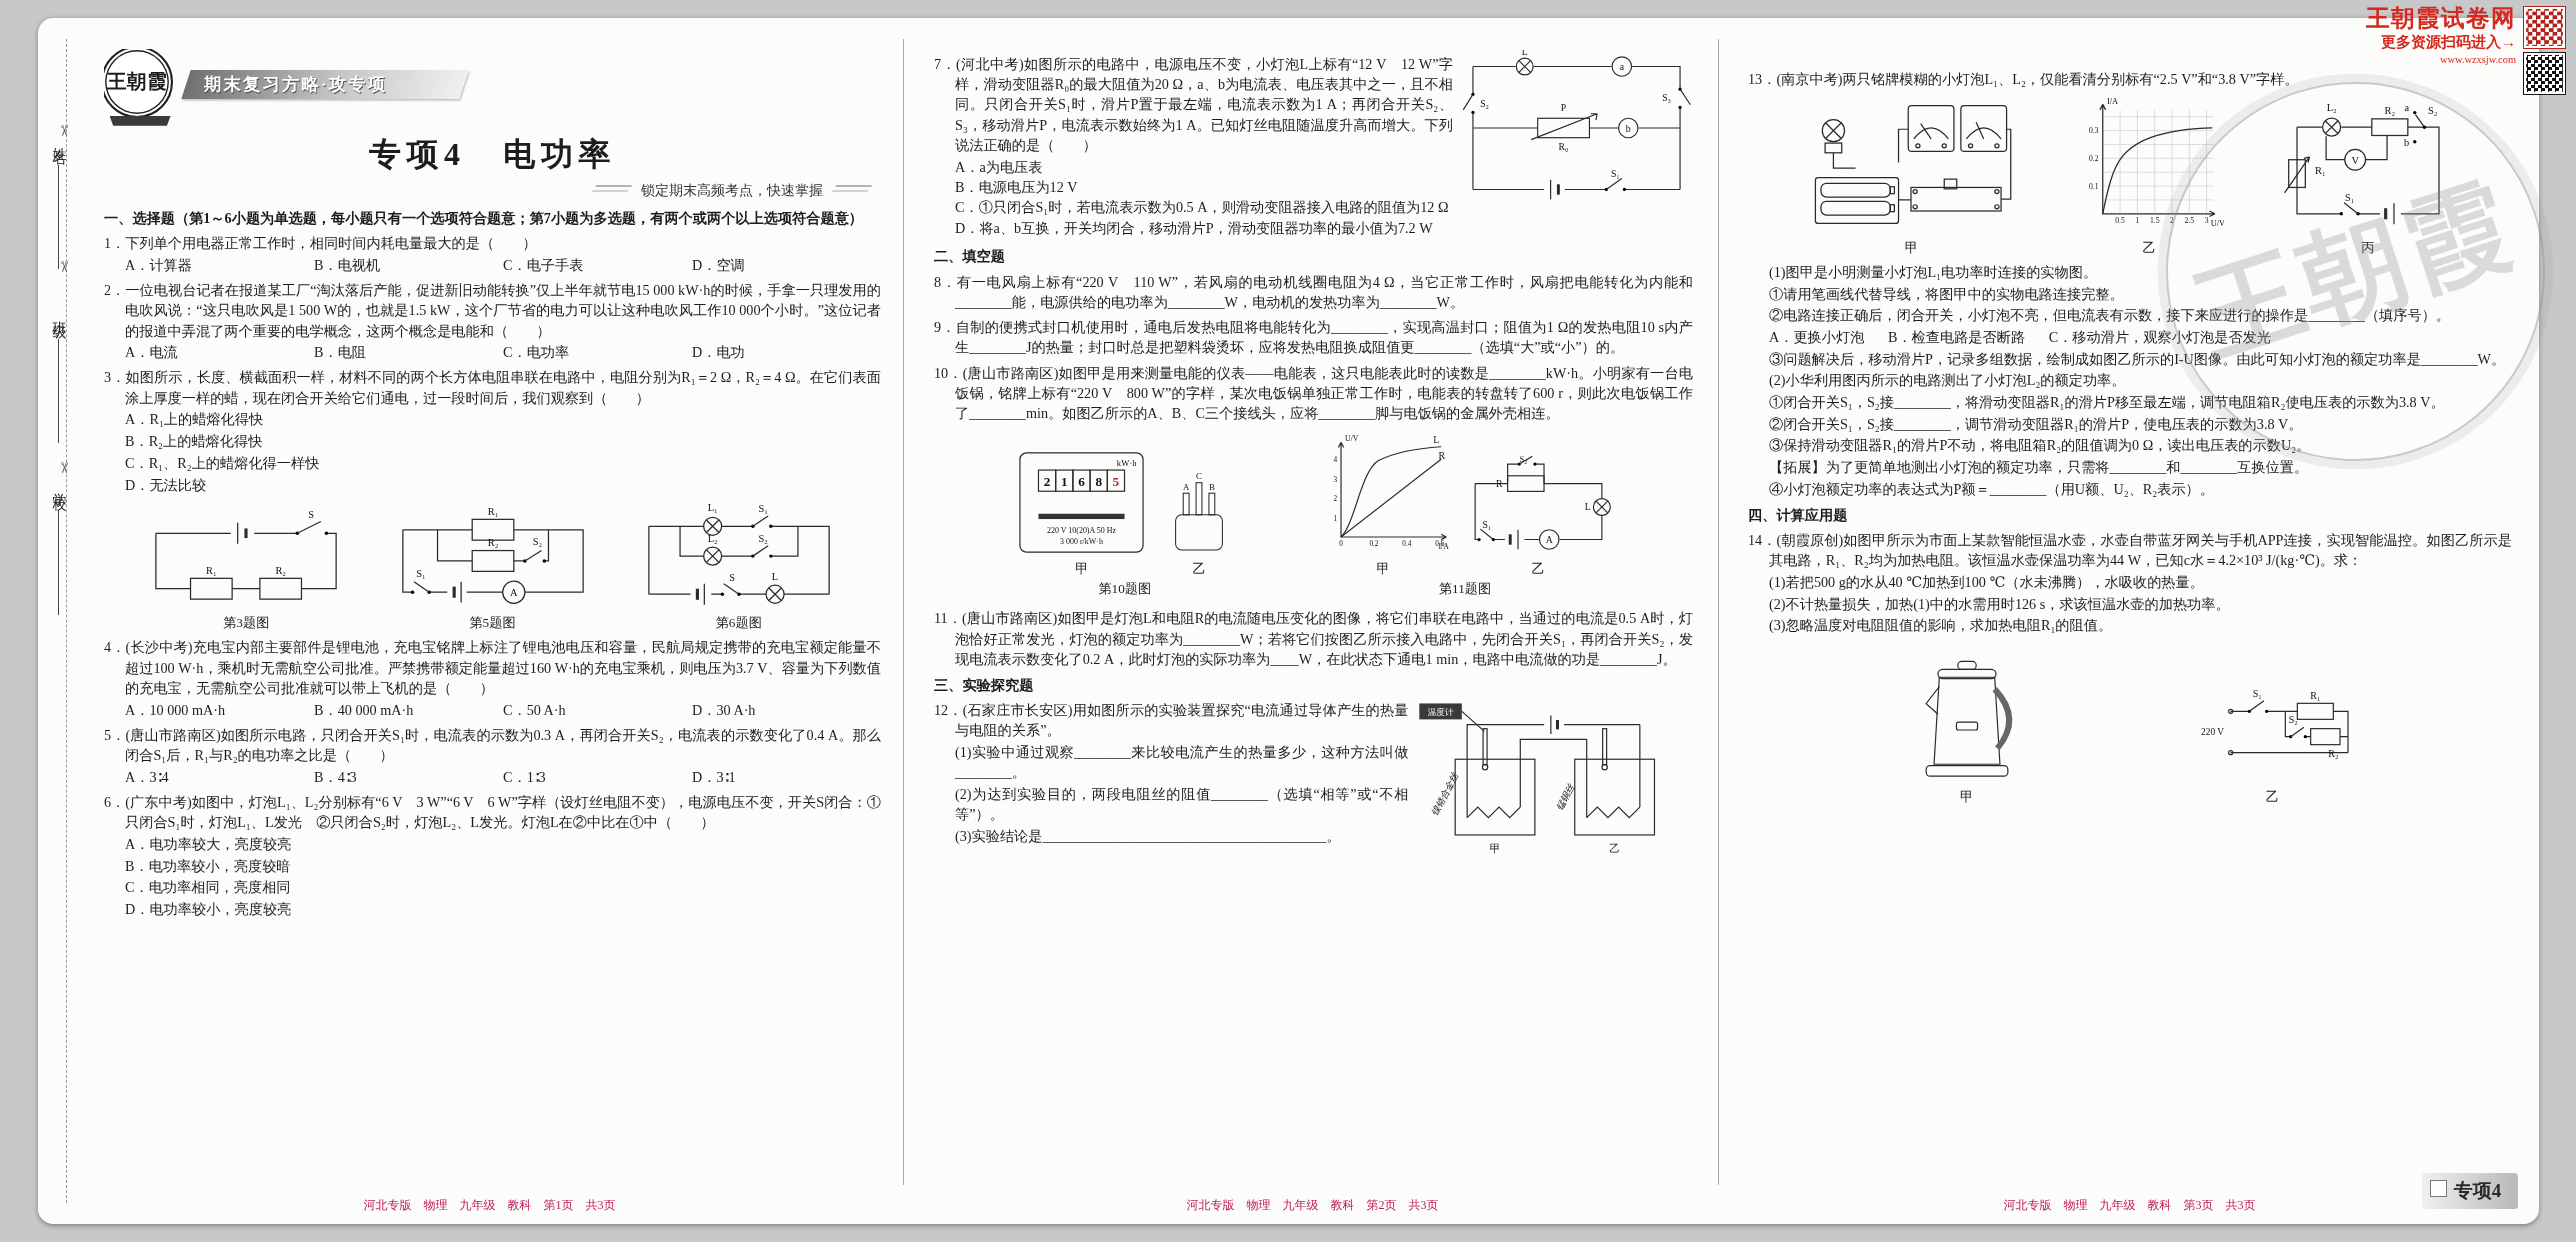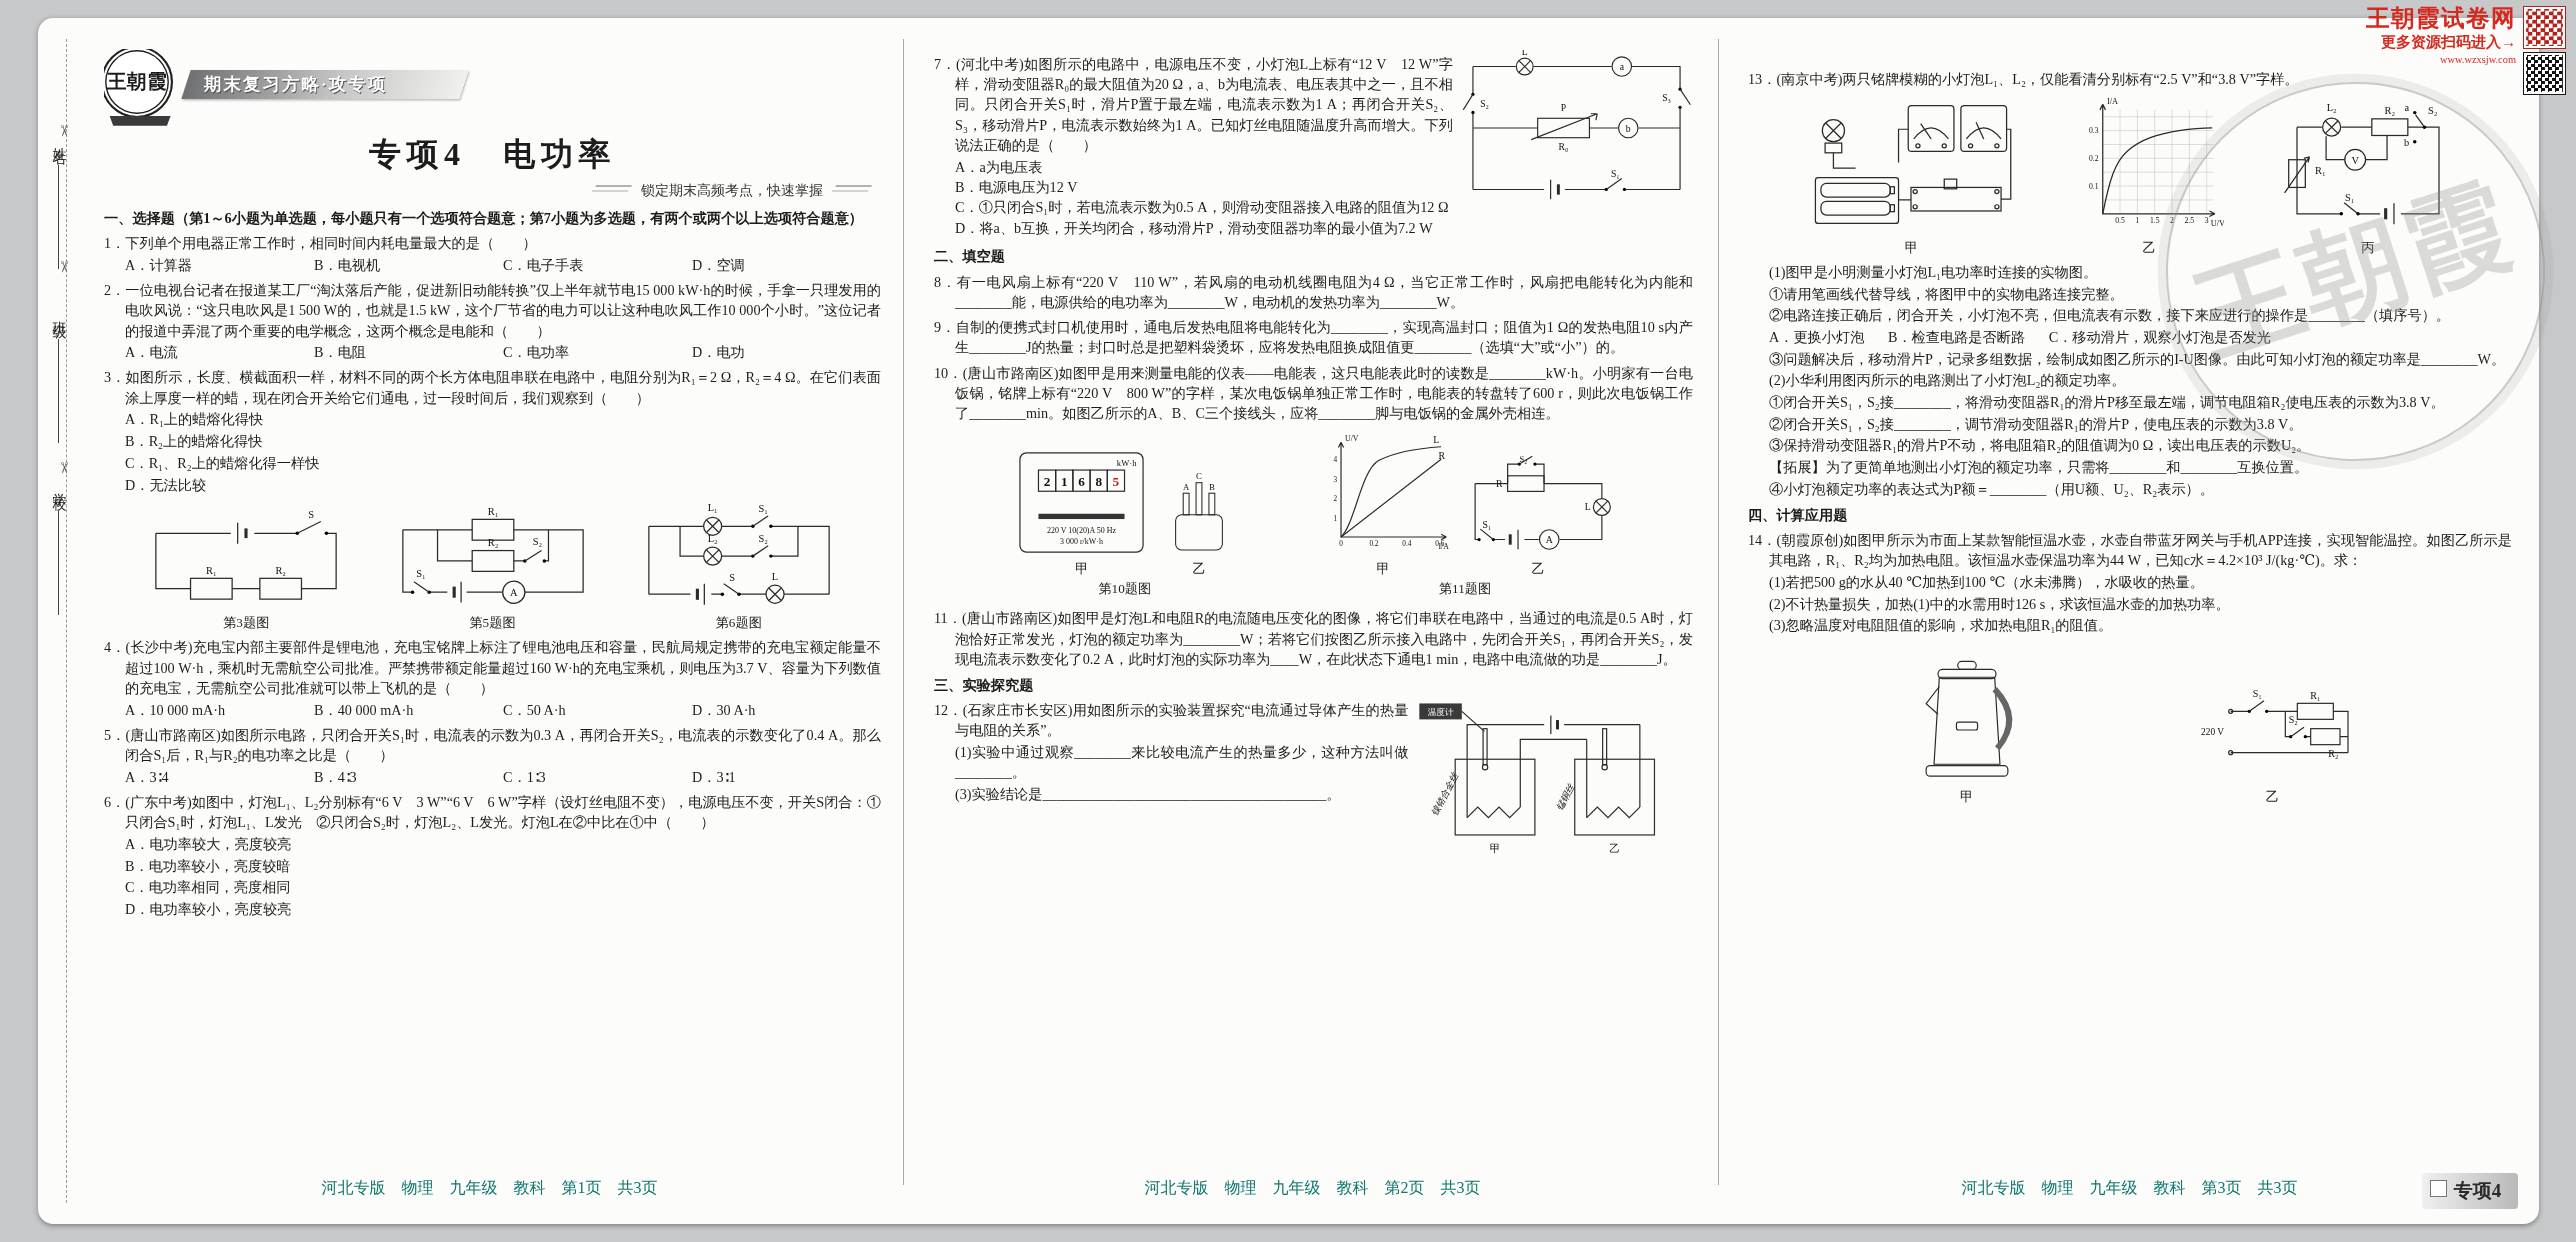--- a/index.html
+++ b/index.html
@@ -55,21 +55,21 @@
 
   svg { display:block; margin:0 auto; }
   svg text { font-size:15px; fill:#111; font-family:"Liberation Serif","DejaVu Serif",serif; }
   .w { fill:none; stroke:#2a2a2a; stroke-width:1.8; }
   .wt { fill:none; stroke:#2a2a2a; stroke-width:4.5; }
   .grid { stroke:#bdbdbd; stroke-width:.7; }
   .f7 { float:right; width:233px; margin:1.4px 0 2.8px 7px; }
   .f12 { float:right; width:279px; margin:0 0 2.8px 5.6px; }
   .clear { clear:both; }
 
-  .foot { position:absolute; bottom:25px; font-size:16px; color:#0f766e; text-align:center; width:695px; }
+  .foot { position:absolute; bottom:10px; font-size:12px; color:#be185d; text-align:center; width:695px; }
   .foot1 { left:104px; } .foot2 { left:927px; } .foot3 { left:1744px; }
 
   .badge { position:absolute; right:21px; bottom:15.3px; padding:4.9px 16.7px 4.9px 32px; font-weight:bold; font-size:19px; color:#2a2a2a;
            background:linear-gradient(90deg,#f0f0f0,#b9b9b9); border-radius:3.5px; }
   .bicon { position:absolute; left:8.3px; top:7px; width:16.7px; height:16.7px; border:1.4px solid #777; background:
            linear-gradient(#fff 0 0) padding-box,
            repeating-linear-gradient(90deg,#999 0 2.8px,#fff 2.8px 5.6px); }
 
   .sitebox { position:absolute; left:2315px; top:5.6px; width:251px; display:flex; gap:7px; z-index:60; }
   .sitetexts { flex:1; text-align:right; }
@@ -407,20 +407,21 @@
         <path class="w" d="M206,26 V54"></path>
           <path class="wt" d="M216,33 V47"></path>
         <text x="34" y="178" transform="rotate(-62 34,178)" style="font-size:14px;font-style:italic">镍铬合金丝</text>
         <text x="222" y="170" transform="rotate(-62 222,170)" style="font-size:14px;font-style:italic">锰铜丝</text>
         <text x="122" y="232" text-anchor="middle" style="font-size:16px">甲</text>
         <text x="302" y="232" text-anchor="middle" style="font-size:16px">乙</text>
       </svg>
     </div>
     <p class="q">12．(石家庄市长安区)用如图所示的实验装置探究“电流通过导体产生的热量与电阻的关系”。</p>
     <p class="sub">(1)实验中通过观察________来比较电流产生的热量多少，这种方法叫做________。</p>
+    <p class="sub">(2)为达到实验目的，两段电阻丝的阻值________（选填“相等”或“不相等”）。</p>
     <p class="sub">(3)实验结论是________________________________________。</p>
     <div class="clear"></div>
   </div>
 
   <div class="col col3">
     <p class="q">13．(南京中考)两只铭牌模糊的小灯泡L₁、L₂，仅能看清分别标有“2.5 V”和“3.8 V”字样。</p>
 
     <div class="figrow">
       <div class="fb">
         <svg viewBox="0 0 300 205" width="208" height="142">

